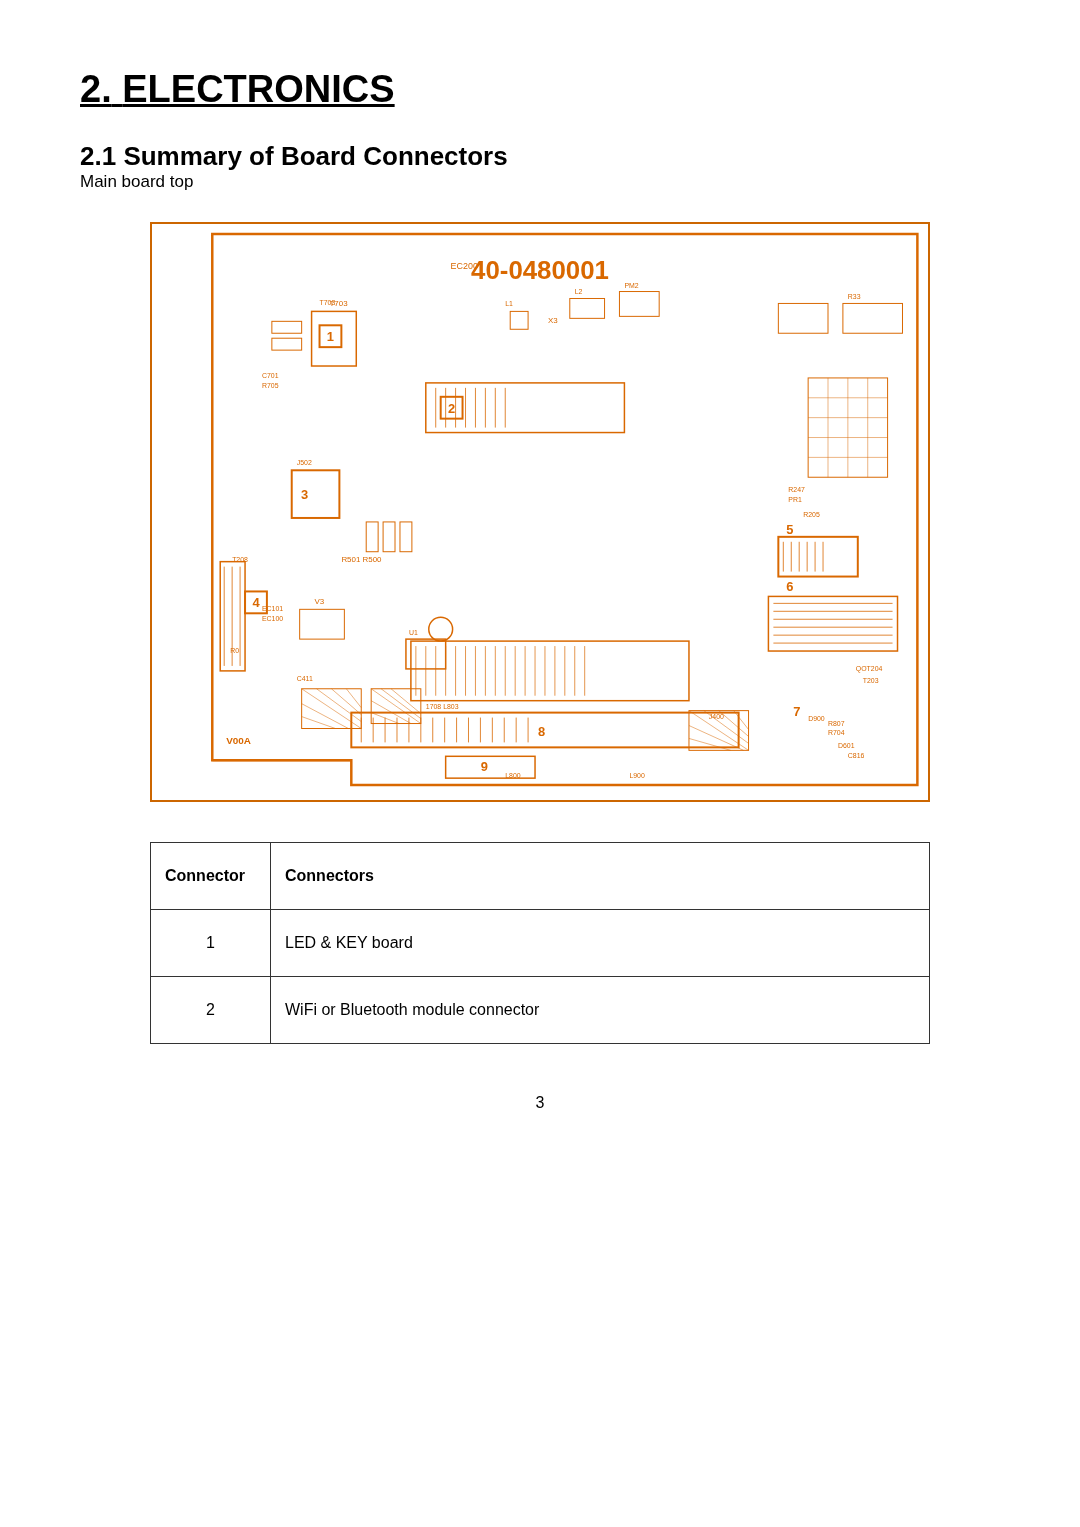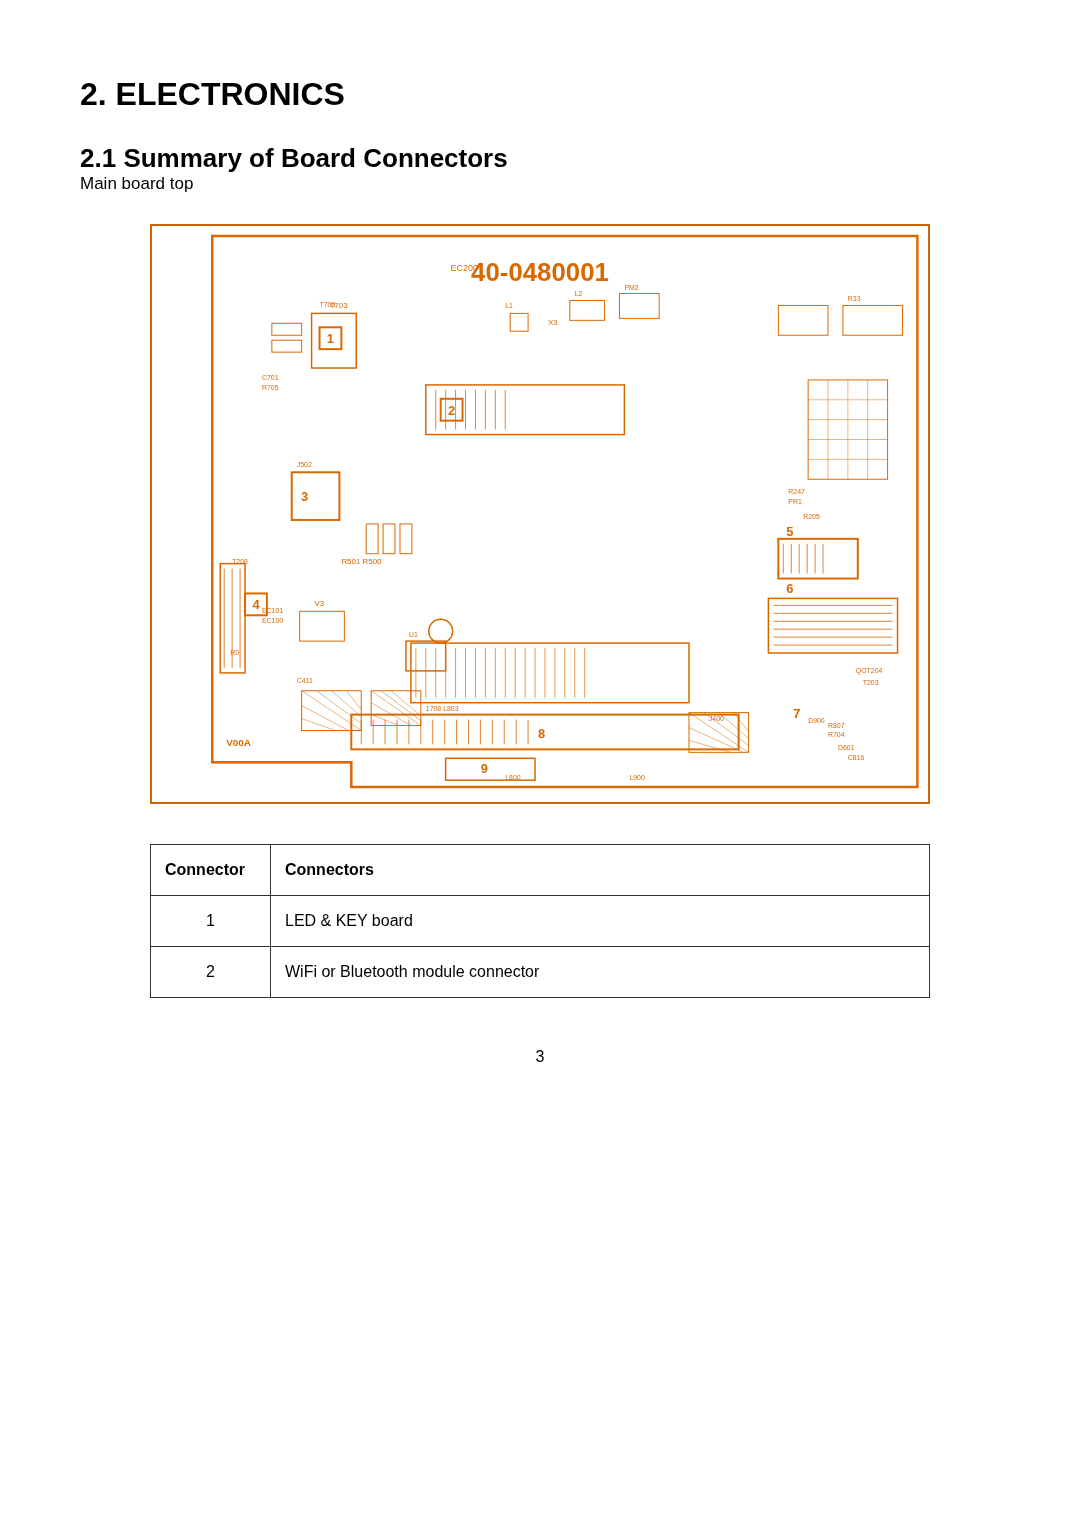--- a/index.html
+++ b/index.html
@@ -5,24 +5,25 @@
     * { margin: 0; padding: 0; box-sizing: border-box; }
     body {
       background: #fff;
       font-family: Arial, sans-serif;
       color: #000;
       width: 1080px;
       min-height: 1527px;
       padding: 60px 80px;
     }
     h1 {
-      font-size: 32px;
+      font-size: 38px;
       font-weight: bold;
       margin-bottom: 30px;
-      margin-top: 16px;
+      margin-top: 8px;
+      text-decoration: underline;
     }
     h2 {
       font-size: 26px;
       font-weight: bold;
     }
     .main-board-label {
       font-size: 17px;
       margin-bottom: 30px;
       display: inline-block;
     }
@@ -43,21 +44,21 @@
     
     .connector-table {
       width: 780px;
       margin: 0 auto;
       border-collapse: collapse;
       font-size: 16px;
     }
     .connector-table th,
     .connector-table td {
       border: 1px solid #333;
-      padding: 16px 14px;
+      padding: 24px 14px;
       text-align: left;
     }
     .connector-table th {
       background: #fff;
       font-weight: bold;
     }
     .connector-table td:first-child {
       text-align: center;
       width: 120px;
     }

